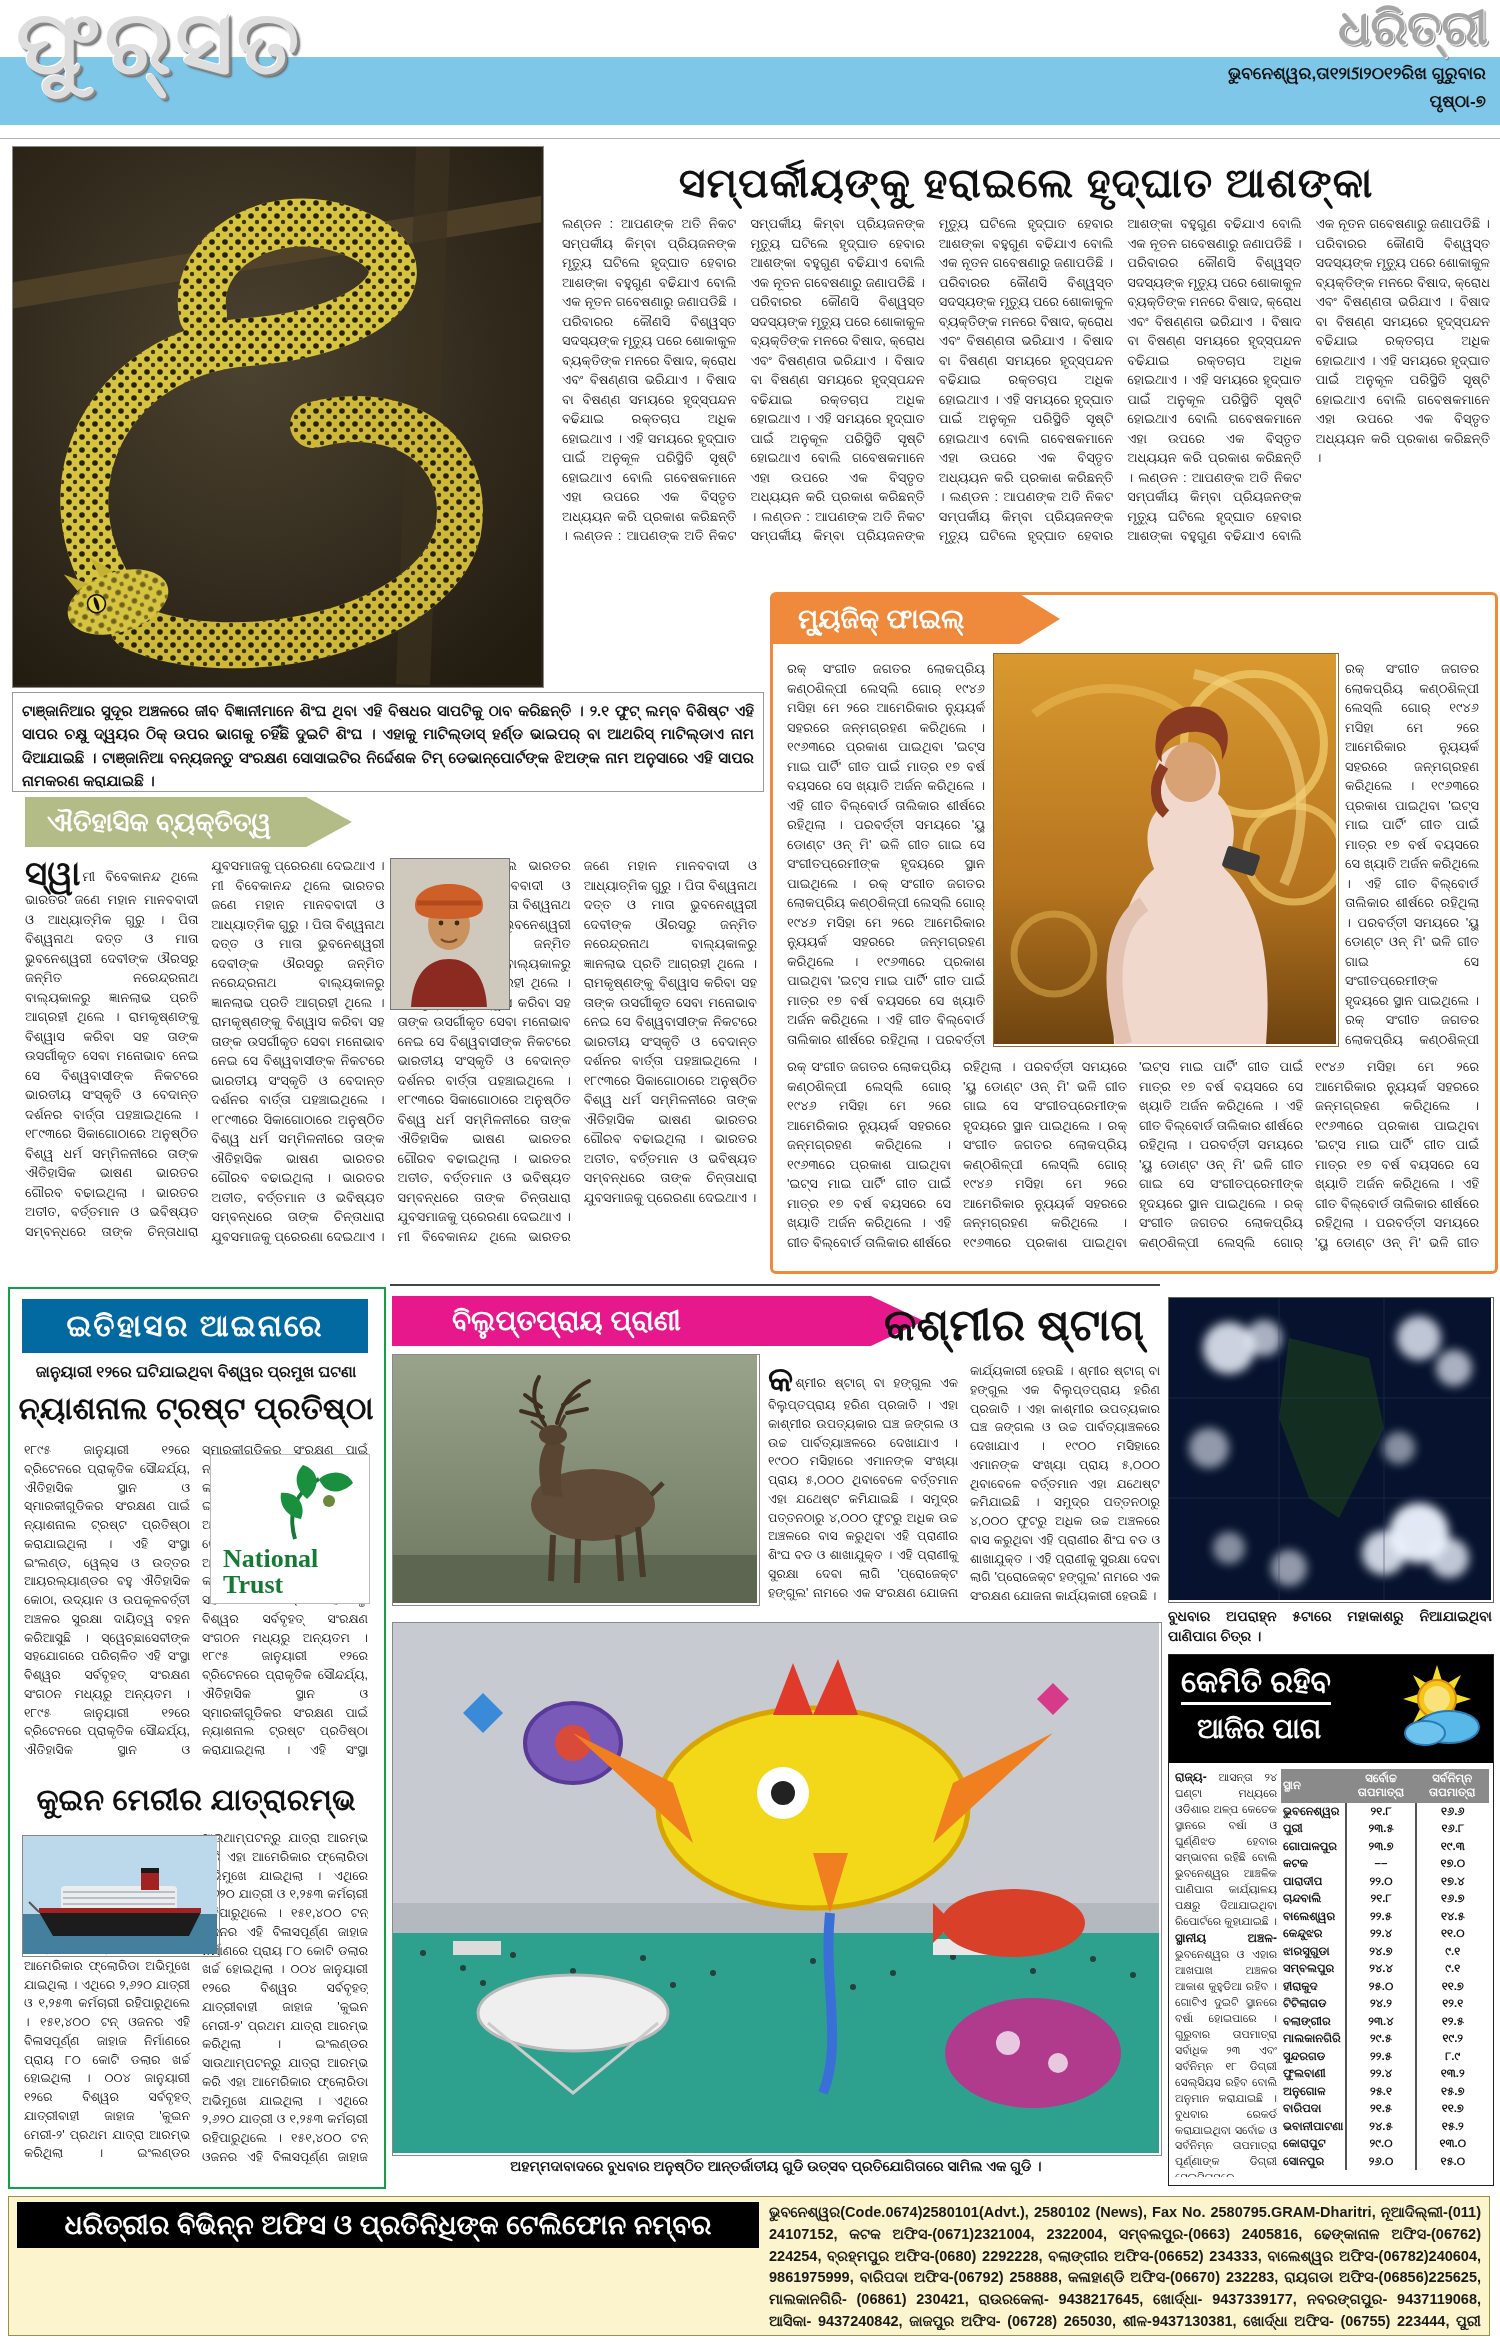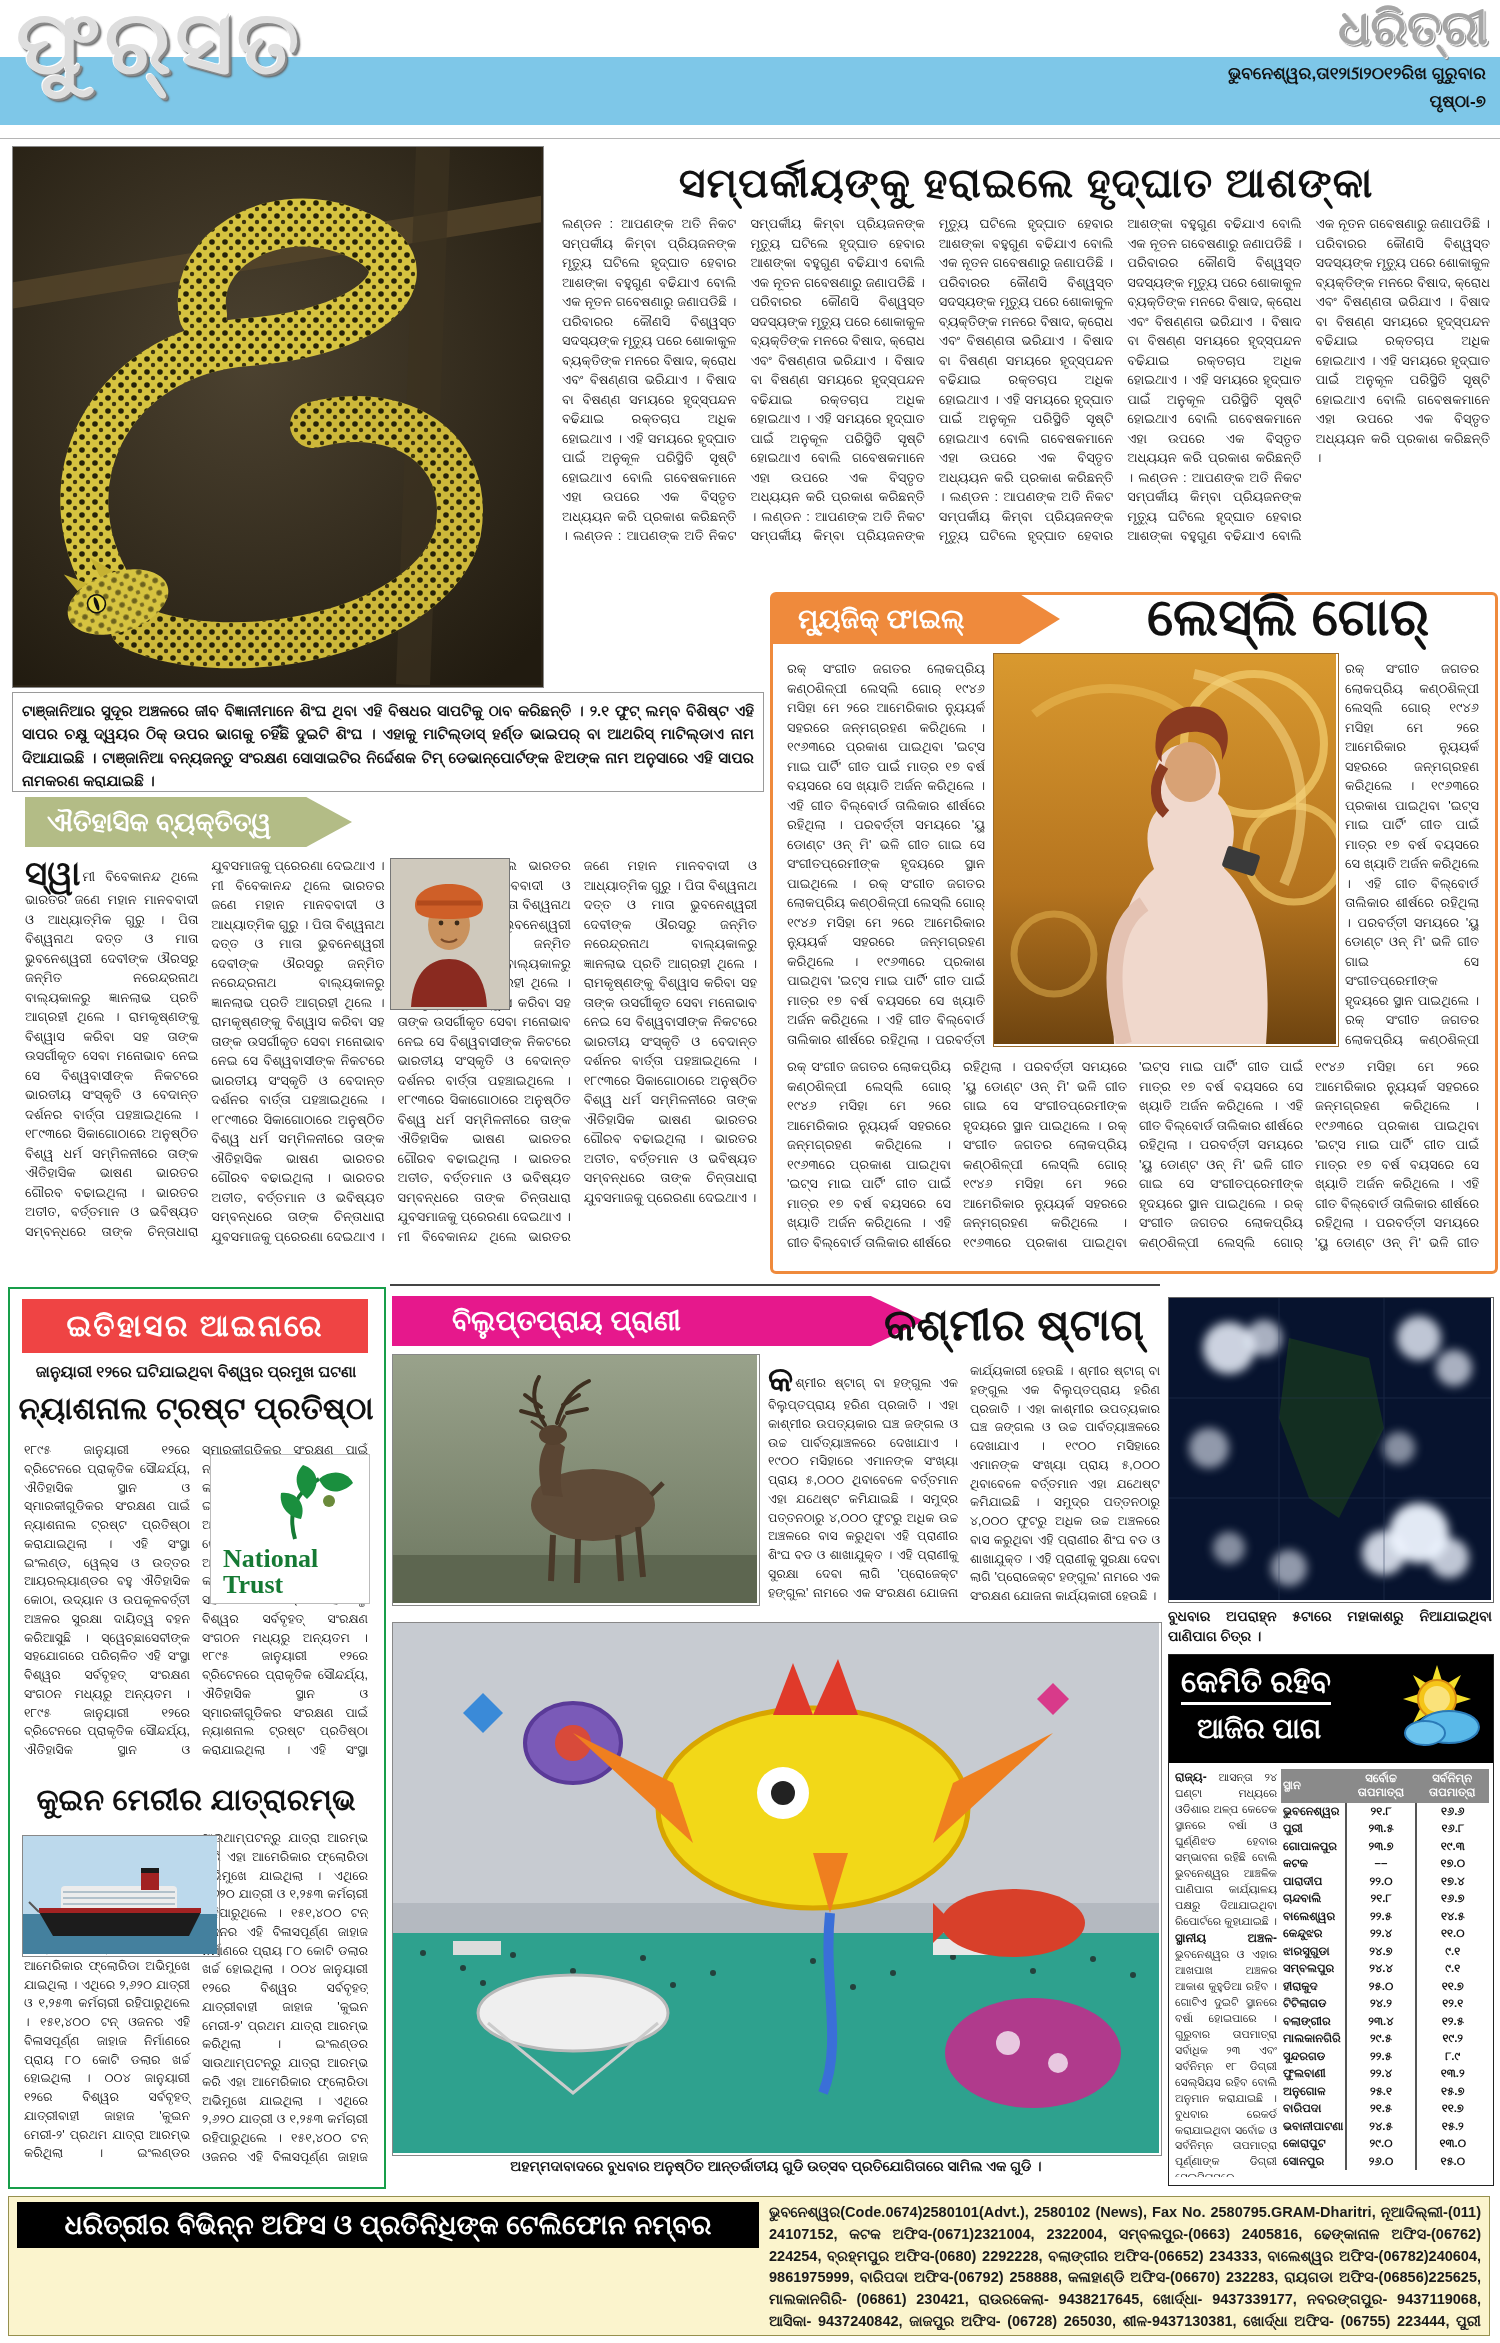--- a/index.html
+++ b/index.html
@@ -35,21 +35,21 @@
   .music-bottom{left:14px;top:462px;width:692px;height:200px;font-size:13px;column-count:4;column-gap:12px;}
   
   .ribbon-olive{left:25px;top:797px;width:305px;background:#b3bc86;font-size:26px;padding-left:22px;
       clip-path:polygon(0 0,86% 0,100% 50%,86% 100%,0 100%);}
   .viv-head{left:360px;top:790px;width:400px;font-size:44px;font-weight:800;text-align:center;}
   .viv-body{left:25px;top:856px;width:732px;height:412px;font-size:13px;column-count:4;column-gap:13px;}
   .viv-photo{left:390px;top:858px;width:118px;height:150px;border:1px solid #777;background:#cfc9bd;}
   .dropcap{font-size:34px;font-weight:800;line-height:1;vertical-align:-4px;padding-right:2px;}
   
   .hist-box{left:8px;top:1287px;width:374px;height:898px;border:2.5px solid #189e4a;background:#fff;}
-  .hist-header{left:12px;top:10px;width:346px;height:54px;background:#ef4444;color:#fff;font-size:30px;
+  .hist-header{left:12px;top:10px;width:346px;height:54px;background:#0369a1;color:#fff;font-size:30px;
       font-weight:800;text-align:center;line-height:54px;letter-spacing:2px;}
   .hist-sub{left:6px;top:74px;width:360px;text-align:center;font-size:15.5px;font-weight:bold;}
   .hist-h1{left:6px;top:102px;width:360px;text-align:center;font-size:31px;font-weight:800;}
   .hist-b1{left:14px;top:152px;width:344px;height:330px;font-size:12.5px;column-count:2;column-gap:12px;}
   .nt-logo{left:200px;top:165px;width:158px;height:148px;border:1px solid #bbb;background:#fff;}
   .hist-h2{left:6px;top:494px;width:360px;text-align:center;font-size:30px;font-weight:800;}
   .hist-b2{left:14px;top:540px;width:344px;height:344px;font-size:12.5px;column-count:2;column-gap:12px;}
   .ship-photo{left:12px;top:546px;width:196px;height:120px;border:1px solid #888;}
   
   .stag-rule{left:390px;top:1284px;width:770px;height:2px;background:#444;}
@@ -125,21 +125,20 @@
       </g>
     </svg>
   </div>
   <div class="abs snake-cap jtext">ଟାଞ୍ଜାନିଆର ସୁଦୂର ଅଞ୍ଚଳରେ ଜୀବ ବିଜ୍ଞାନୀମାନେ ଶିଂଘ ଥିବା ଏହି ବିଷଧର ସାପଟିକୁ ଠାବ କରିଛନ୍ତି । ୨.୧ ଫୁଟ୍ ଲମ୍ବ ବିଶିଷ୍ଟ ଏହି ସାପର ଚକ୍ଷୁ ଦ୍ୱୟର ଠିକ୍ ଉପର ଭାଗକୁ ଚହିଁଛି ଦୁଇଟି ଶିଂଘ । ଏହାକୁ ମାଟିଲ୍‌ଡାସ୍ ହର୍ଣ୍ଡ ଭାଇପର୍ ବା ଆଥରିସ୍ ମାଟିଲ୍‌ଡାଏ ନାମ ଦିଆଯାଇଛି । ଟାଞ୍ଜାନିଆ ବନ୍ୟଜନ୍ତୁ ସଂରକ୍ଷଣ ସୋସାଇଟିର ନିର୍ଦ୍ଦେଶକ ଟିମ୍ ଡେଭାନ୍‌ପୋର୍ଟଙ୍କ ଝିଅଙ୍କ ନାମ ଅନୁସାରେ ଏହି ସାପର ନାମକରଣ କରାଯାଇଛି ।</div>
 
   <div class="abs main-head">ସମ୍ପର୍କୀୟଙ୍କୁ ହରାଇଲେ ହୃଦ୍‌ଘାତ ଆଶଙ୍କା</div>
   <div class="abs main-body jtext">ଲଣ୍ଡନ : ଆପଣଙ୍କ ଅତି ନିକଟ ସମ୍ପର୍କୀୟ କିମ୍ବା ପ୍ରିୟଜନଙ୍କ ମୃତ୍ୟୁ ଘଟିଲେ ହୃଦ୍‌ଘାତ ହେବାର ଆଶଙ୍କା ବହୁଗୁଣ ବଢିଯାଏ ବୋଲି ଏକ ନୂତନ ଗବେଷଣାରୁ ଜଣାପଡିଛି । ପରିବାରର କୌଣସି ବିଶ୍ୱସ୍ତ ସଦସ୍ୟଙ୍କ ମୃତ୍ୟୁ ପରେ ଶୋକାକୁଳ ବ୍ୟକ୍ତିଙ୍କ ମନରେ ବିଷାଦ, କ୍ରୋଧ ଏବଂ ବିଷଣ୍ଣତା ଭରିଯାଏ । ବିଷାଦ ବା ବିଷଣ୍ଣ ସମୟରେ ହୃଦ୍‌ସ୍ପନ୍ଦନ ବଢିଯାଇ ରକ୍ତଚାପ ଅଧିକ ହୋଇଥାଏ । ଏହି ସମୟରେ ହୃଦ୍‌ଘାତ ପାଇଁ ଅନୁକୂଳ ପରିସ୍ଥିତି ସୃଷ୍ଟି ହୋଇଥାଏ ବୋଲି ଗବେଷକମାନେ ଏହା ଉପରେ ଏକ ବିସ୍ତୃତ ଅଧ୍ୟୟନ କରି ପ୍ରକାଶ କରିଛନ୍ତି । ଲଣ୍ଡନ : ଆପଣଙ୍କ ଅତି ନିକଟ ସମ୍ପର୍କୀୟ କିମ୍ବା ପ୍ରିୟଜନଙ୍କ ମୃତ୍ୟୁ ଘଟିଲେ ହୃଦ୍‌ଘାତ ହେବାର ଆଶଙ୍କା ବହୁଗୁଣ ବଢିଯାଏ ବୋଲି ଏକ ନୂତନ ଗବେଷଣାରୁ ଜଣାପଡିଛି । ପରିବାରର କୌଣସି ବିଶ୍ୱସ୍ତ ସଦସ୍ୟଙ୍କ ମୃତ୍ୟୁ ପରେ ଶୋକାକୁଳ ବ୍ୟକ୍ତିଙ୍କ ମନରେ ବିଷାଦ, କ୍ରୋଧ ଏବଂ ବିଷଣ୍ଣତା ଭରିଯାଏ । ବିଷାଦ ବା ବିଷଣ୍ଣ ସମୟରେ ହୃଦ୍‌ସ୍ପନ୍ଦନ ବଢିଯାଇ ରକ୍ତଚାପ ଅଧିକ ହୋଇଥାଏ । ଏହି ସମୟରେ ହୃଦ୍‌ଘାତ ପାଇଁ ଅନୁକୂଳ ପରିସ୍ଥିତି ସୃଷ୍ଟି ହୋଇଥାଏ ବୋଲି ଗବେଷକମାନେ ଏହା ଉପରେ ଏକ ବିସ୍ତୃତ ଅଧ୍ୟୟନ କରି ପ୍ରକାଶ କରିଛନ୍ତି । ଲଣ୍ଡନ : ଆପଣଙ୍କ ଅତି ନିକଟ ସମ୍ପର୍କୀୟ କିମ୍ବା ପ୍ରିୟଜନଙ୍କ ମୃତ୍ୟୁ ଘଟିଲେ ହୃଦ୍‌ଘାତ ହେବାର ଆଶଙ୍କା ବହୁଗୁଣ ବଢିଯାଏ ବୋଲି ଏକ ନୂତନ ଗବେଷଣାରୁ ଜଣାପଡିଛି । ପରିବାରର କୌଣସି ବିଶ୍ୱସ୍ତ ସଦସ୍ୟଙ୍କ ମୃତ୍ୟୁ ପରେ ଶୋକାକୁଳ ବ୍ୟକ୍ତିଙ୍କ ମନରେ ବିଷାଦ, କ୍ରୋଧ ଏବଂ ବିଷଣ୍ଣତା ଭରିଯାଏ । ବିଷାଦ ବା ବିଷଣ୍ଣ ସମୟରେ ହୃଦ୍‌ସ୍ପନ୍ଦନ ବଢିଯାଇ ରକ୍ତଚାପ ଅଧିକ ହୋଇଥାଏ । ଏହି ସମୟରେ ହୃଦ୍‌ଘାତ ପାଇଁ ଅନୁକୂଳ ପରିସ୍ଥିତି ସୃଷ୍ଟି ହୋଇଥାଏ ବୋଲି ଗବେଷକମାନେ ଏହା ଉପରେ ଏକ ବିସ୍ତୃତ ଅଧ୍ୟୟନ କରି ପ୍ରକାଶ କରିଛନ୍ତି । ଲଣ୍ଡନ : ଆପଣଙ୍କ ଅତି ନିକଟ ସମ୍ପର୍କୀୟ କିମ୍ବା ପ୍ରିୟଜନଙ୍କ ମୃତ୍ୟୁ ଘଟିଲେ ହୃଦ୍‌ଘାତ ହେବାର ଆଶଙ୍କା ବହୁଗୁଣ ବଢିଯାଏ ବୋଲି ଏକ ନୂତନ ଗବେଷଣାରୁ ଜଣାପଡିଛି । ପରିବାରର କୌଣସି ବିଶ୍ୱସ୍ତ ସଦସ୍ୟଙ୍କ ମୃତ୍ୟୁ ପରେ ଶୋକାକୁଳ ବ୍ୟକ୍ତିଙ୍କ ମନରେ ବିଷାଦ, କ୍ରୋଧ ଏବଂ ବିଷଣ୍ଣତା ଭରିଯାଏ । ବିଷାଦ ବା ବିଷଣ୍ଣ ସମୟରେ ହୃଦ୍‌ସ୍ପନ୍ଦନ ବଢିଯାଇ ରକ୍ତଚାପ ଅଧିକ ହୋଇଥାଏ । ଏହି ସମୟରେ ହୃଦ୍‌ଘାତ ପାଇଁ ଅନୁକୂଳ ପରିସ୍ଥିତି ସୃଷ୍ଟି ହୋଇଥାଏ ବୋଲି ଗବେଷକମାନେ ଏହା ଉପରେ ଏକ ବିସ୍ତୃତ ଅଧ୍ୟୟନ କରି ପ୍ରକାଶ କରିଛନ୍ତି । ଲଣ୍ଡନ : ଆପଣଙ୍କ ଅତି ନିକଟ ସମ୍ପର୍କୀୟ କିମ୍ବା ପ୍ରିୟଜନଙ୍କ ମୃତ୍ୟୁ ଘଟିଲେ ହୃଦ୍‌ଘାତ ହେବାର ଆଶଙ୍କା ବହୁଗୁଣ ବଢିଯାଏ ବୋଲି ଏକ ନୂତନ ଗବେଷଣାରୁ ଜଣାପଡିଛି । ପରିବାରର କୌଣସି ବିଶ୍ୱସ୍ତ ସଦସ୍ୟଙ୍କ ମୃତ୍ୟୁ ପରେ ଶୋକାକୁଳ ବ୍ୟକ୍ତିଙ୍କ ମନରେ ବିଷାଦ, କ୍ରୋଧ ଏବଂ ବିଷଣ୍ଣତା ଭରିଯାଏ । ବିଷାଦ ବା ବିଷଣ୍ଣ ସମୟରେ ହୃଦ୍‌ସ୍ପନ୍ଦନ ବଢିଯାଇ ରକ୍ତଚାପ ଅଧିକ ହୋଇଥାଏ । ଏହି ସମୟରେ ହୃଦ୍‌ଘାତ ପାଇଁ ଅନୁକୂଳ ପରିସ୍ଥିତି ସୃଷ୍ଟି ହୋଇଥାଏ ବୋଲି ଗବେଷକମାନେ ଏହା ଉପରେ ଏକ ବିସ୍ତୃତ ଅଧ୍ୟୟନ କରି ପ୍ରକାଶ କରିଛନ୍ତି ।</div>
 
   <div class="abs music-box">
     <div class="abs ribbon ribbon-orange">ମ୍ୟୁଜିକ୍ ଫାଇଲ୍</div>
-    <div class="abs music-head">ଲେସ୍‌ଲି ଗୋର୍</div>
     <div class="abs music-colL jtext">ରକ୍ ସଂଗୀତ ଜଗତର ଲୋକପ୍ରିୟ କଣ୍ଠଶିଳ୍ପୀ ଲେସ୍‌ଲି ଗୋର୍ ୧୯୪୬ ମସିହା ମେ ୨ରେ ଆମେରିକାର ନ୍ୟୁୟର୍କ ସହରରେ ଜନ୍ମଗ୍ରହଣ କରିଥିଲେ । ୧୯୬୩ରେ ପ୍ରକାଶ ପାଇଥିବା 'ଇଟ୍ସ ମାଇ ପାର୍ଟି' ଗୀତ ପାଇଁ ମାତ୍ର ୧୭ ବର୍ଷ ବୟସରେ ସେ ଖ୍ୟାତି ଅର୍ଜନ କରିଥିଲେ । ଏହି ଗୀତ ବିଲ୍‌ବୋର୍ଡ ତାଲିକାର ଶୀର୍ଷରେ ରହିଥିଲା । ପରବର୍ତ୍ତୀ ସମୟରେ 'ୟୁ ଡୋଣ୍ଟ ଓନ୍ ମି' ଭଳି ଗୀତ ଗାଇ ସେ ସଂଗୀତପ୍ରେମୀଙ୍କ ହୃଦୟରେ ସ୍ଥାନ ପାଇଥିଲେ । ରକ୍ ସଂଗୀତ ଜଗତର ଲୋକପ୍ରିୟ କଣ୍ଠଶିଳ୍ପୀ ଲେସ୍‌ଲି ଗୋର୍ ୧୯୪୬ ମସିହା ମେ ୨ରେ ଆମେରିକାର ନ୍ୟୁୟର୍କ ସହରରେ ଜନ୍ମଗ୍ରହଣ କରିଥିଲେ । ୧୯୬୩ରେ ପ୍ରକାଶ ପାଇଥିବା 'ଇଟ୍ସ ମାଇ ପାର୍ଟି' ଗୀତ ପାଇଁ ମାତ୍ର ୧୭ ବର୍ଷ ବୟସରେ ସେ ଖ୍ୟାତି ଅର୍ଜନ କରିଥିଲେ । ଏହି ଗୀତ ବିଲ୍‌ବୋର୍ଡ ତାଲିକାର ଶୀର୍ଷରେ ରହିଥିଲା । ପରବର୍ତ୍ତୀ ସମୟରେ 'ୟୁ ଡୋଣ୍ଟ ଓନ୍ ମି' ଭଳି ଗୀତ ଗାଇ ସେ ସଂଗୀତପ୍ରେମୀଙ୍କ ହୃଦୟରେ ସ୍ଥାନ ପାଇଥିଲେ ।</div>
     <div class="abs music-photo">
       <svg width="342" height="390" viewBox="0 0 342 390">
         <defs>
           <linearGradient id="gold" x1="0" y1="0" x2="0" y2="1">
             <stop offset="0" stop-color="#d9992f"></stop>
               <stop offset="0.6" stop-color="#b5741f"></stop>
               <stop offset="1" stop-color="#6e4410"></stop>
           </linearGradient>
         </defs>

